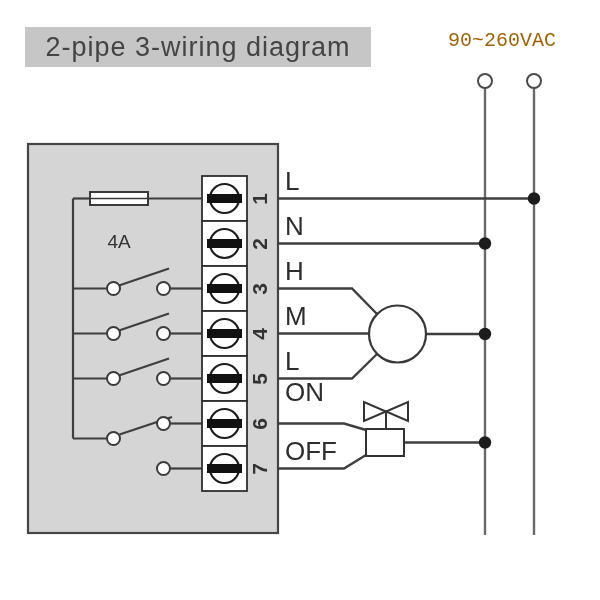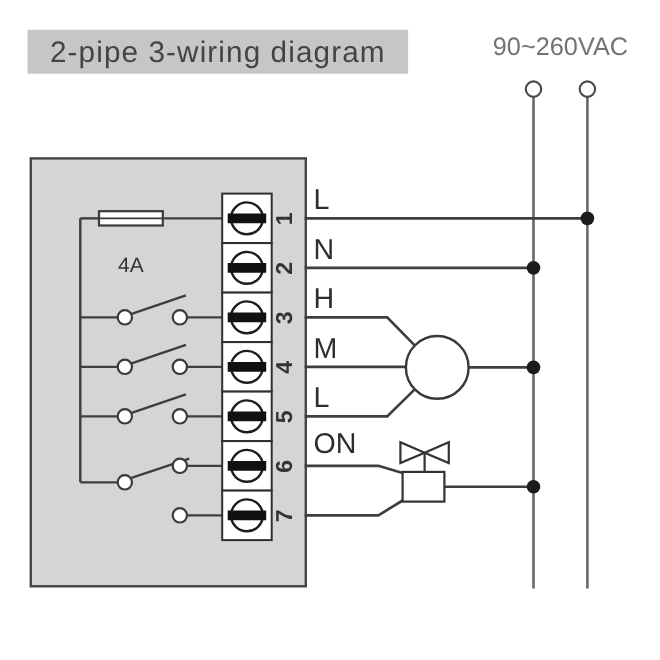--- a/index.html
+++ b/index.html
@@ -15,22 +15,22 @@
     font-family:"Liberation Sans", sans-serif;color:var(--text);
   }
   .stage svg{position:absolute;left:0;top:0;}
   .title-bar{
     position:absolute;left:25px;top:27px;width:346px;height:40px;
     background:var(--title-bar-bg);
     display:flex;align-items:center;justify-content:center;
     font-size:27px;color:#444;letter-spacing:1px;white-space:nowrap;
   }
   .voltage{
-    position:absolute;left:448px;top:29px;font-size:23px;color:#737373;
-    letter-spacing:0px;white-space:nowrap;
+    position:absolute;left:448px;top:29px;font-size:20px;color:#a16207;
+    letter-spacing:0px;white-space:nowrap;font-family:Liberation Mono, monospace;
   }
   .term-num{
     position:absolute;left:246px;width:27px;height:26px;
     display:flex;align-items:center;justify-content:center;
     font-size:21px;font-weight:600;color:#333;
     transform:rotate(-90deg);
   }
   .term-label{
     position:absolute;left:285px;height:29px;line-height:29px;
     font-size:26px;color:#2d2d2d;white-space:nowrap;
@@ -184,15 +184,16 @@
   <div class="term-num" style="top:320.5px">4</div>
   <div class="term-num" style="top:365.5px">5</div>
   <div class="term-num" style="top:410.5px">6</div>
   <div class="term-num" style="top:455.5px">7</div>
 
   <div class="term-label" style="top:167px">L</div>
   <div class="term-label" style="top:212px">N</div>
   <div class="term-label" style="top:257px">H</div>
   <div class="term-label" style="top:302px">M</div>
   <div class="term-label" style="top:347px">L</div>
-  <div class="term-label" style="top:389px">ON</div>
+  <div class="term-label" style="top:378px">ON</div>
+  <div class="term-label" style="top:437px">OFF</div>
 
 </div>
 
 </body></html>

